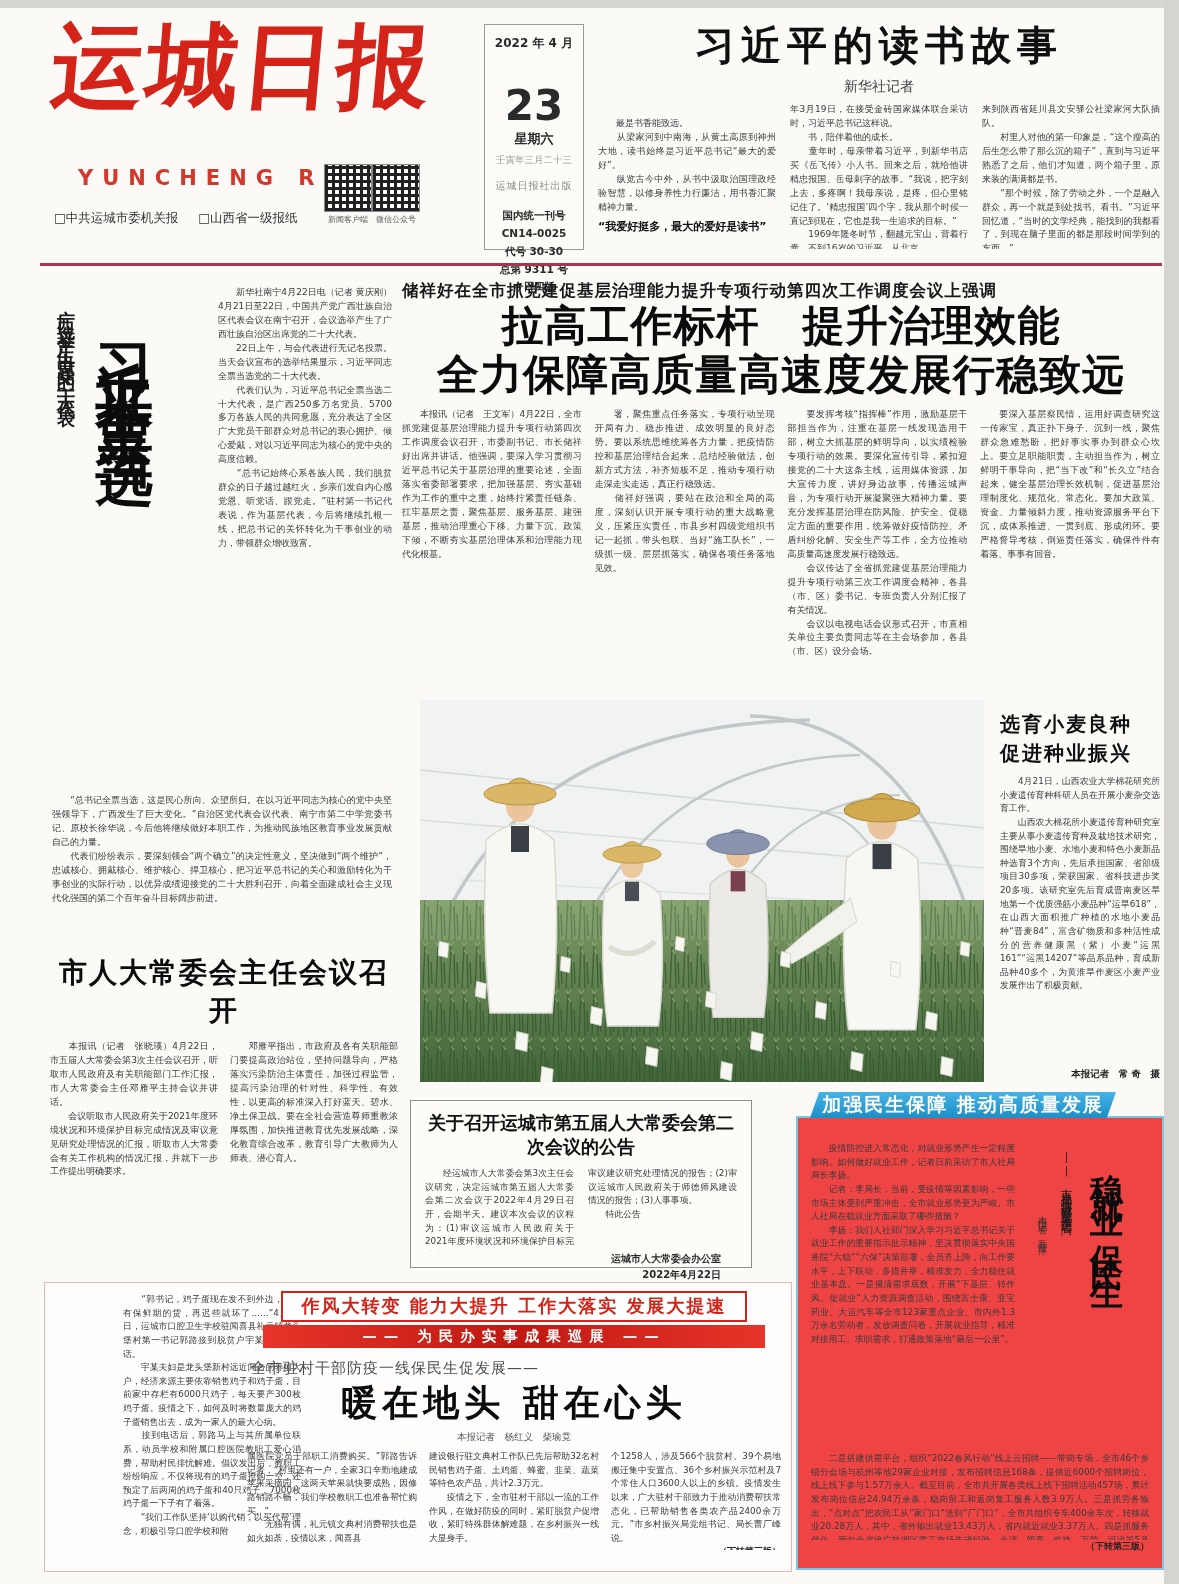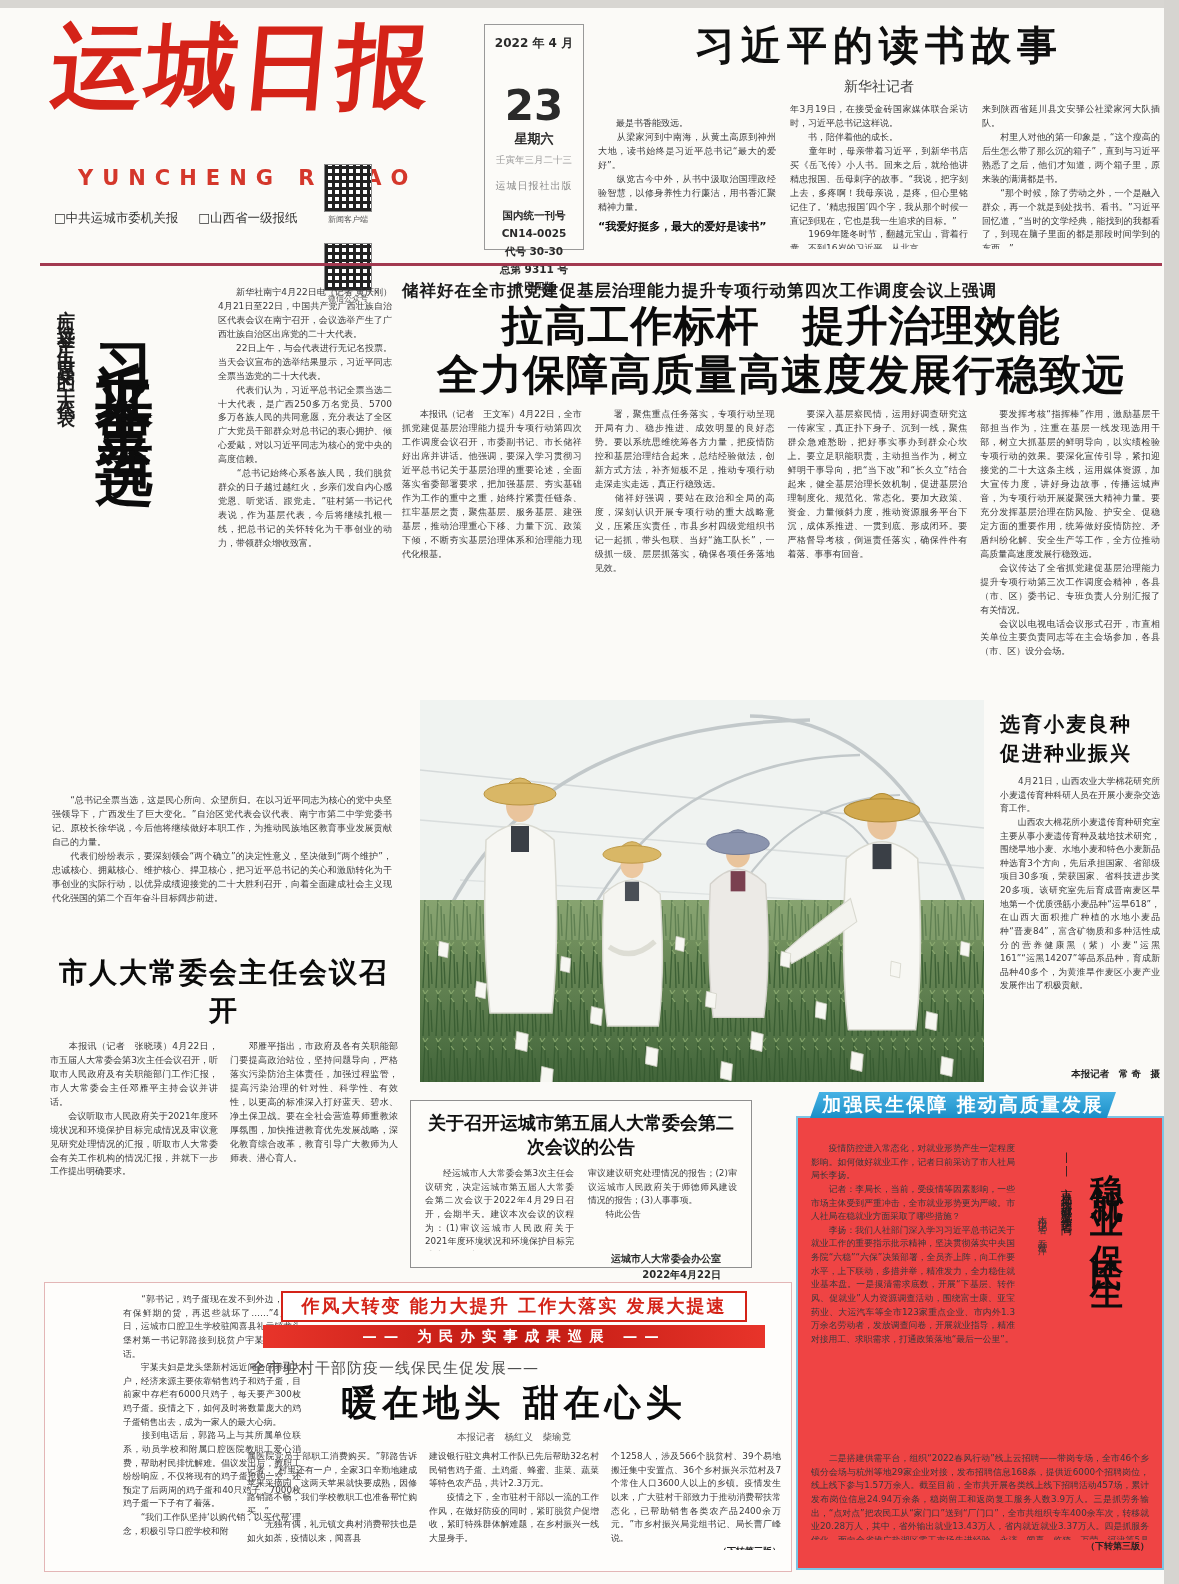--- a/index.html
+++ b/index.html
@@ -10,21 +10,21 @@
   .just{text-align:justify;white-space:pre-line;}
   .sm{font-size:9px;line-height:1.55;color:#39393b;}
   .xs{font-size:8.8px;line-height:1.55;color:#39393b;}
 
   
   .masthead{position:absolute;left:52px;top:20px;width:424px;height:238px;}
   .mast-title{font-family:"DejaVu Serif",serif;font-size:92px;font-weight:900;color:#d42318;
               line-height:1;letter-spacing:3px;transform:skewX(-5deg);}
   .mast-latin{position:absolute;left:26px;top:146px;color:#d4372b;font-size:21px;font-weight:700;letter-spacing:9px;}
   .mast-affils{position:absolute;left:2px;top:190px;font-size:12.5px;color:#333;display:flex;gap:20px;white-space:nowrap;}
-  .qr-wrap{position:absolute;left:272px;top:144px;display:flex;gap:18px;flex-direction:column;}
+  .qr-wrap{position:absolute;left:272px;top:144px;display:flex;}
   .qr{width:46px;height:46px;border:1px solid #888;background-color:#fff;
       background-image:repeating-linear-gradient(0deg,#222 0 3px,transparent 3px 7px),
                        repeating-linear-gradient(90deg,#222 0 3px,#fff 3px 7px);}
   .qr-cap{font-size:8px;color:#555;text-align:center;margin-top:2px;}
 
   
   .datebox{position:absolute;left:484px;top:24px;width:98px;height:224px;border:1px solid #999;
            text-align:center;background:#fcfbf8;}
   .db-l1{font-size:12px;font-weight:700;margin-top:10px;}
   .db-day{font-size:42px;font-weight:800;line-height:1.05;margin-top:32px;}
@@ -195,24 +195,24 @@
   </div>
 
   <div class="mainstory">
     <div class="ms-kicker">储祥好在全市抓党建促基层治理能力提升专项行动第四次工作调度会议上强调</div>
     <div class="ms-h">拉高工作标杆　提升治理效能</div>
     <div class="ms-h">全力保障高质量高速度发展行稳致远</div>
     <div class="ms-cols">
       <div class="ms-col sm just">　　本报讯（记者　王文军）4月22日，全市抓党建促基层治理能力提升专项行动第四次工作调度会议召开，市委副书记、市长储祥好出席并讲话。他强调，要深入学习贯彻习近平总书记关于基层治理的重要论述，全面落实省委部署要求，把加强基层、夯实基础作为工作的重中之重，始终拧紧责任链条、扛牢基层之责，聚焦基层、服务基层、建强基层，推动治理重心下移、力量下沉、政策下倾，不断夯实基层治理体系和治理能力现代化根基。</div>
       <div class="ms-col sm just">　　署，聚焦重点任务落实，专项行动呈现开局有力、稳步推进、成效明显的良好态势。要以系统思维统筹各方力量，把疫情防控和基层治理结合起来，总结经验做法，创新方式方法，补齐短板不足，推动专项行动走深走实走远，真正行稳致远。
 　　储祥好强调，要站在政治和全局的高度，深刻认识开展专项行动的重大战略意义，压紧压实责任，市县乡村四级党组织书记一起抓，带头包联、当好“施工队长”，一级抓一级、层层抓落实，确保各项任务落地见效。</div>
-      <div class="ms-col sm just">　　要深入基层察民情，运用好调查研究这一传家宝，真正扑下身子、沉到一线，聚焦群众急难愁盼，把好事实事办到群众心坎上。要立足职能职责，主动担当作为，树立鲜明干事导向，把“当下改”和“长久立”结合起来，健全基层治理长效机制，促进基层治理制度化、规范化、常态化。要加大政策、资金、力量倾斜力度，推动资源服务平台下沉，成体系推进、一贯到底、形成闭环。要严格督导考核，倒逼责任落实，确保件件有着落、事事有回音。</div>
       <div class="ms-col sm just">　　要发挥考核“指挥棒”作用，激励基层干部担当作为，注重在基层一线发现选用干部，树立大抓基层的鲜明导向，以实绩检验专项行动的效果。要深化宣传引导，紧扣迎接党的二十大这条主线，运用媒体资源，加大宣传力度，讲好身边故事，传播运城声音，为专项行动开展凝聚强大精神力量。要充分发挥基层治理在防风险、护安全、促稳定方面的重要作用，统筹做好疫情防控、矛盾纠纷化解、安全生产等工作，全方位推动高质量高速度发展行稳致远。
 　　会议传达了全省抓党建促基层治理能力提升专项行动第三次工作调度会精神，各县（市、区）委书记、专班负责人分别汇报了有关情况。
 　　会议以电视电话会议形式召开，市直相关单位主要负责同志等在主会场参加，各县（市、区）设分会场。</div>
+      <div class="ms-col sm just">　　要深入基层察民情，运用好调查研究这一传家宝，真正扑下身子、沉到一线，聚焦群众急难愁盼，把好事实事办到群众心坎上。要立足职能职责，主动担当作为，树立鲜明干事导向，把“当下改”和“长久立”结合起来，健全基层治理长效机制，促进基层治理制度化、规范化、常态化。要加大政策、资金、力量倾斜力度，推动资源服务平台下沉，成体系推进、一贯到底、形成闭环。要严格督导考核，倒逼责任落实，确保件件有着落、事事有回音。</div>
     </div>
   </div>
 
   <div class="photo">
     <svg width="564" height="382" viewBox="0 0 564 382" xmlns="http://www.w3.org/2000/svg">
       <rect width="564" height="382" fill="#eef1ef"></rect>
 
       <g stroke="#a6afb2" fill="none" opacity="0.75">
         <path d="M -15 340 Q 45 25 390 20" stroke-width="3.5"></path>
         <path d="M 130 310 Q 205 60 440 55" stroke-width="2.6"></path>

